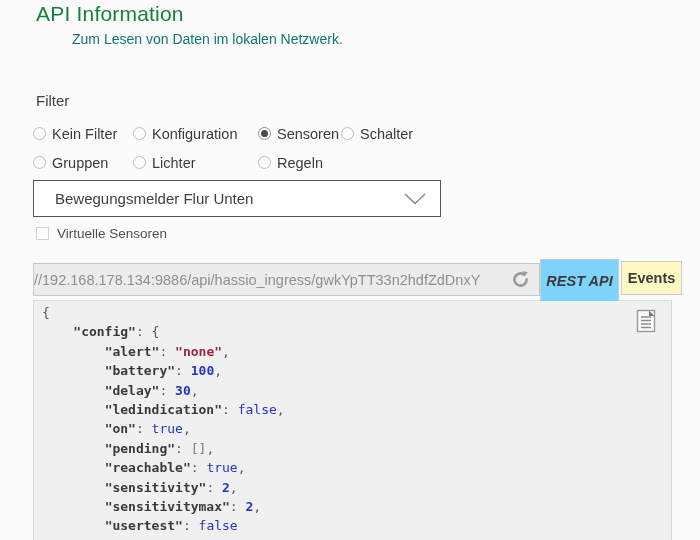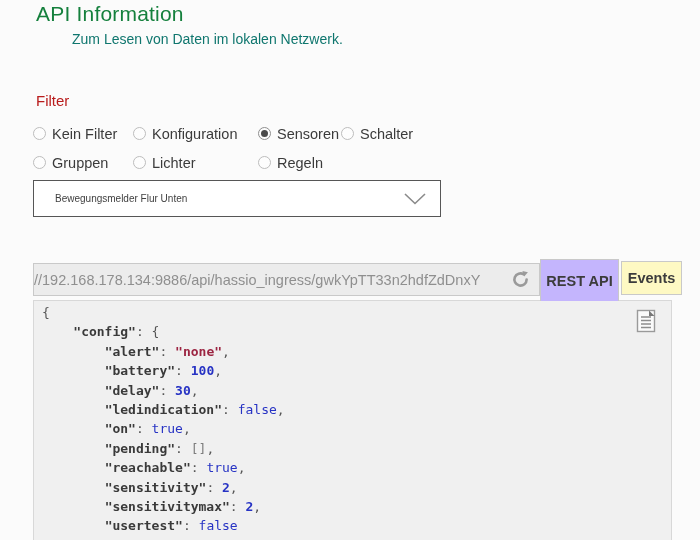--- a/index.html
+++ b/index.html
@@ -19,21 +19,21 @@
     font-size: 21px; font-weight: 500; color: #15803d; letter-spacing: .2px;
   }
   .subtitle {
     position: absolute; left: 36px; top: 31px;
     font-size: 14px; color: #0f766e; margin-left: 36px;
   }
 
   
   .filter-label {
     position: absolute; left: 36px; top: 92px;
-    font-size: 15px; color: #b91c1c;
+    font-size: 15px; color: #404040;
   }
   .radio-grid {
     position: absolute; left: 33px; top: 119px; width: 620px;
     display: grid;
     grid-template-columns: 100px 125px 83px 1fr;
     grid-auto-rows: 29px;
     align-items: center;
   }
   .radio-option { display: flex; align-items: center; cursor: pointer; }
   .radio-circle {
@@ -48,21 +48,21 @@
   }
   .radio-label { font-size: 14.5px; color: #3b3b3b; }
 
   
   .sensor-select {
     position: absolute; left: 33px; top: 180px; width: 408px; height: 37px;
     background: #ffffff; border: 1px solid #565656;
     display: flex; align-items: center; cursor: pointer;
   }
   .sensor-select-value {
-    padding-left: 21px; font-size: 10px; color: #3f3f3f; flex: 1;
+    padding-left: 21px; font-size: 15px; color: #3f3f3f; flex: 1;
   }
   .chevron { margin-right: 14px; display: flex; align-items: center; }
 
   
   .checkbox-row {
     position: absolute; left: 36px; top: 226px;
     display: flex; align-items: center; cursor: pointer;
   }
   .checkbox-box {
     width: 13px; height: 13px; border: 1px solid #d2d2d2; background: #fdfdfd;
@@ -82,21 +82,21 @@
   }
   .refresh-btn { margin-right: 8px; display: flex; align-items: center; cursor: pointer; }
 
   .tab {
     position: absolute; display: flex; align-items: center; justify-content: center;
     font-size: 14.5px; font-weight: 600; color: #3c3c3c;
     border: 1px solid #c9c9c9; cursor: pointer;
   }
   .tab-rest {
     left: 540px; top: 259px; width: 79px; height: 42px;
-    background: #c4b5fd; border-bottom: none; z-index: 2;
+    background: #7dd3fc; border-bottom: none; z-index: 2; font-style: italic;
   }
   .tab-events {
     left: 621px; top: 261px; width: 61px; height: 34px;
     background: #fef9c3;
   }
 
   
   .code-block {
     position: absolute; left: 33px; top: 300px; width: 639px; height: 241px;
     background: #f0f0f0; border: 1px solid #d8d8d8; border-bottom: none;
@@ -161,20 +161,24 @@
 
   <div class="sensor-select">
     <span class="sensor-select-value">Bewegungsmelder Flur Unten</span>
     <span class="chevron">
       <svg width="22" height="12" viewBox="0 0 22 12">
         <polyline points="1,1 11,10.5 21,1" fill="none" stroke="#8a8a8a" stroke-width="1.6"></polyline>
       </svg>
     </span>
   </div>
 
+  <div class="checkbox-row">
+    <span class="checkbox-box"></span>
+    <span class="checkbox-label">Virtuelle Sensoren</span>
+  </div>
 
   <div class="url-box">
     <span class="url-text">//192.168.178.134:9886/api/hassio_ingress/gwkYpTT33n2hdfZdDnxY</span>
     <span class="refresh-btn">
       <svg width="21" height="21" viewBox="0 0 24 24">
         <path d="M19 12 a7 7 0 1 1 -3.2 -5.9" fill="none" stroke="#9a9a9a" stroke-width="3" stroke-linecap="round"></path>
         <polygon points="14.2,2.2 20.5,3.6 16.2,8.6" fill="#9a9a9a"></polygon>
       </svg>
     </span>
   </div>

